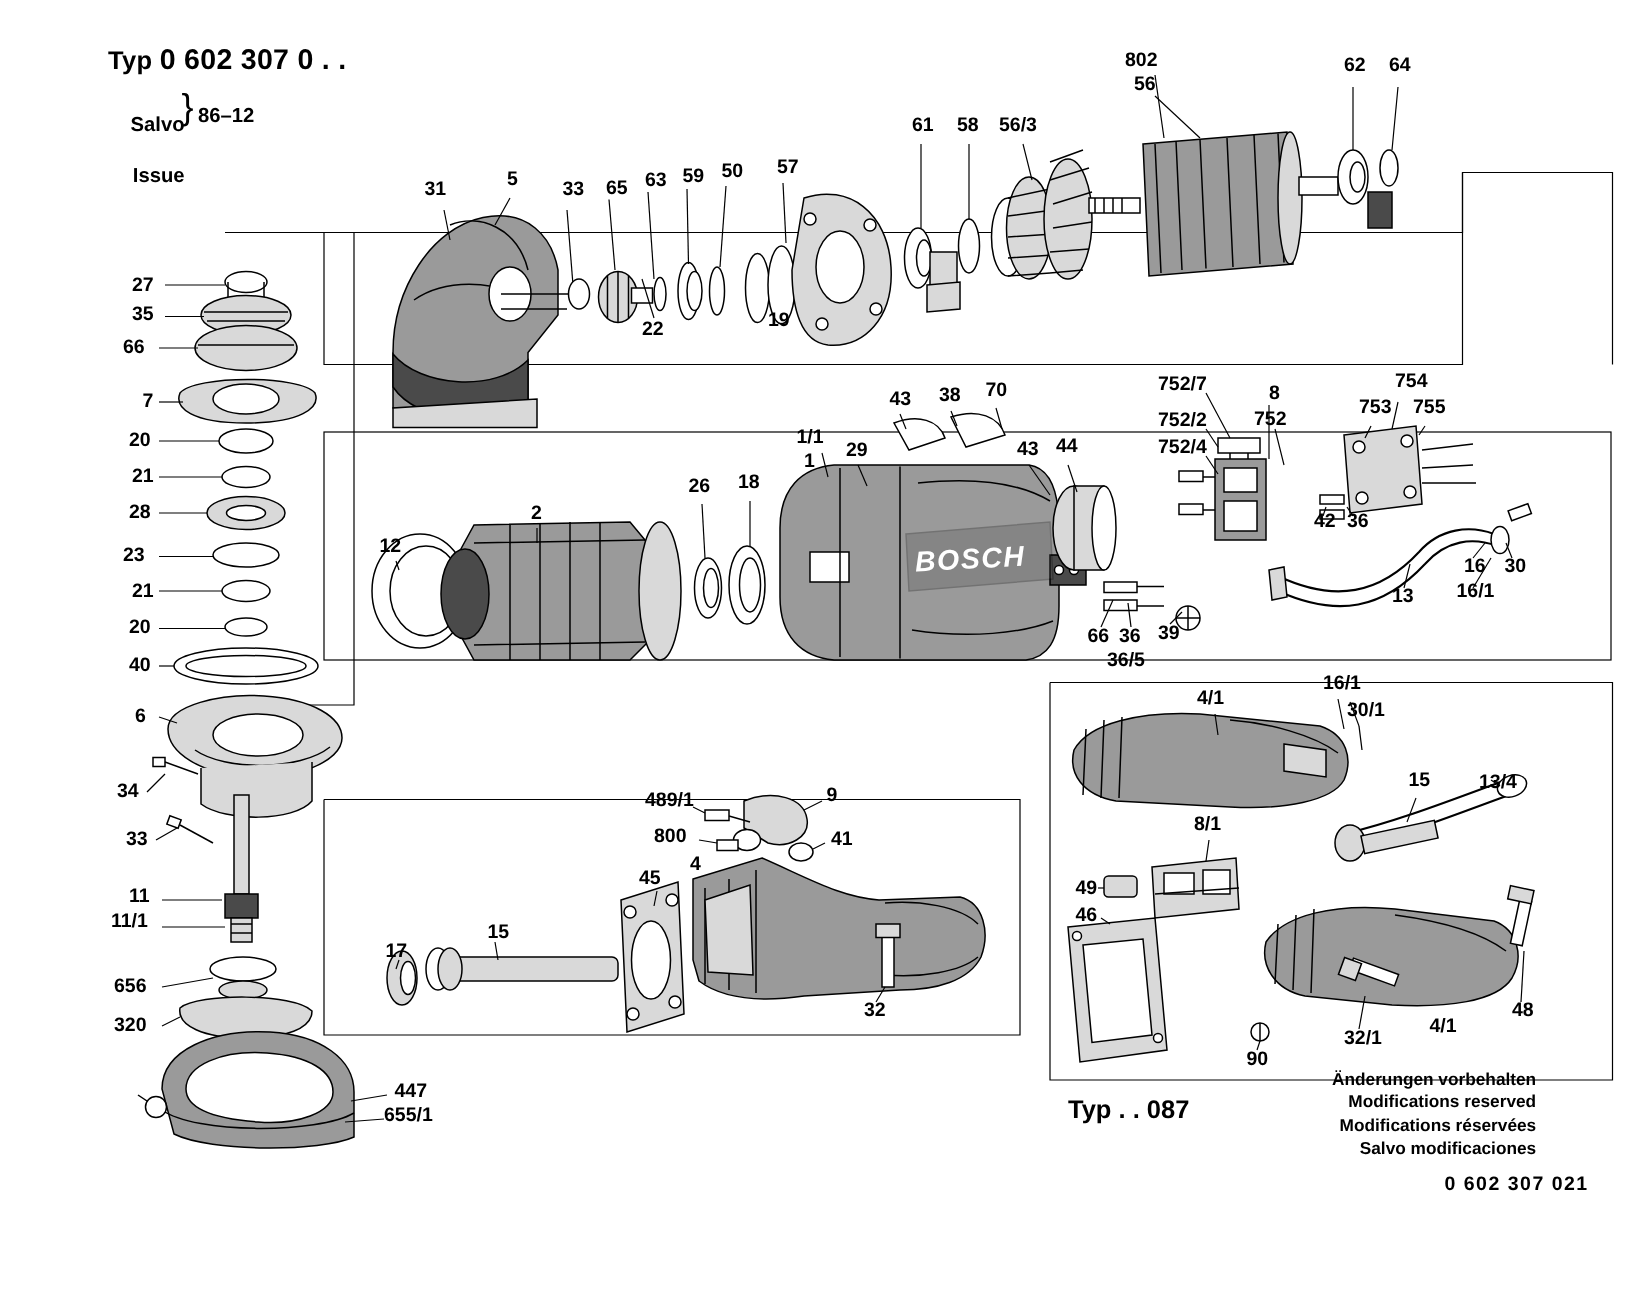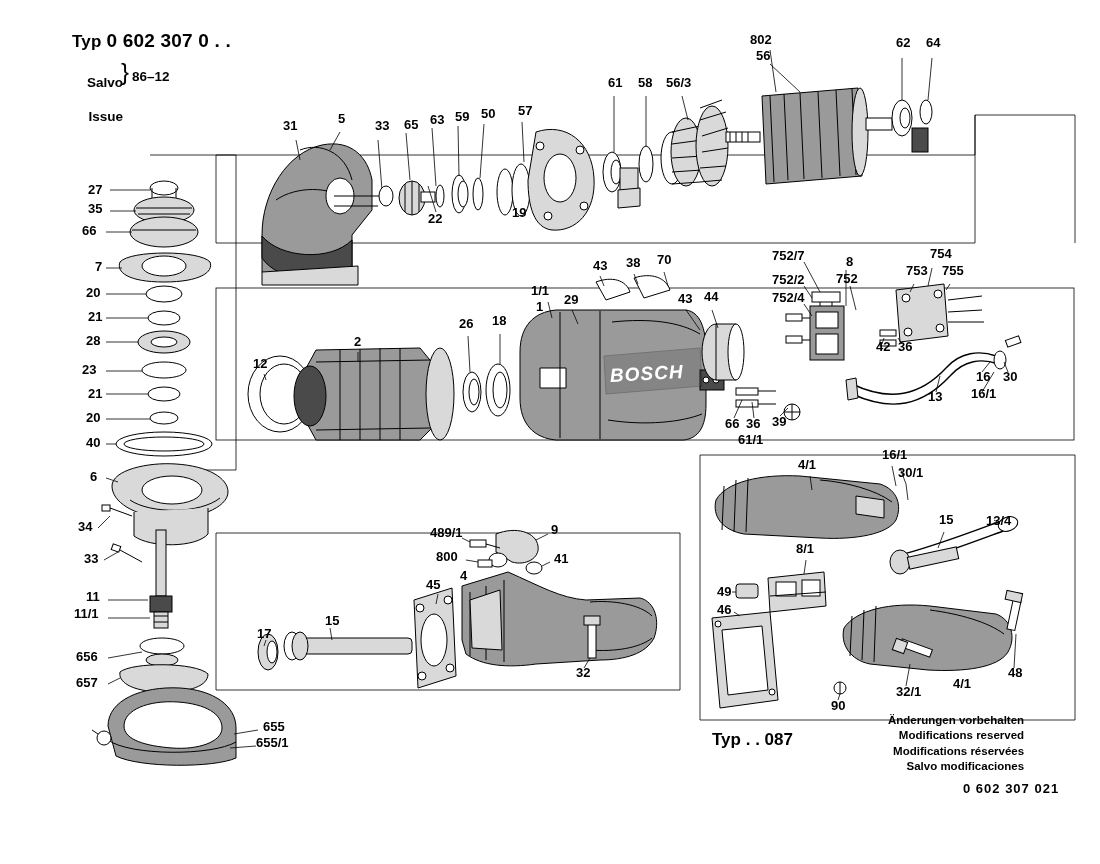--- a/index.html
+++ b/index.html
@@ -544,22 +544,22 @@
   <div class="lbl" style="left:82px;  top:363px">23</div>
   <div class="lbl" style="left:88px;  top:387px">21</div>
   <div class="lbl" style="left:86px;  top:411px">20</div>
   <div class="lbl" style="left:86px;  top:436px">40</div>
   <div class="lbl" style="left:90px;  top:470px">6</div>
   <div class="lbl" style="left:78px;  top:520px">34</div>
   <div class="lbl" style="left:84px;  top:552px">33</div>
   <div class="lbl" style="left:86px;  top:590px">11</div>
   <div class="lbl" style="left:74px;  top:607px">11/1</div>
   <div class="lbl" style="left:76px;  top:650px">656</div>
-  <div class="lbl" style="left:76px;  top:676px">657</div>
-  <div class="lbl" style="left:263px; top:720px">655</div>
+  <div class="lbl" style="left:76px;  top:676px">320</div>
+  <div class="lbl" style="left:263px; top:720px">447</div>
   <div class="lbl" style="left:256px; top:736px">655/1</div>
 
   <div class="lbl" style="left:253px; top:357px">12</div>
   <div class="lbl" style="left:354px; top:335px">2</div>
   <div class="lbl" style="left:459px; top:317px">26</div>
   <div class="lbl" style="left:492px; top:314px">18</div>
   <div class="lbl" style="left:531px; top:284px">1/1</div>
   <div class="lbl" style="left:536px; top:300px">1</div>
   <div class="lbl" style="left:564px; top:293px">29</div>
   <div class="lbl" style="left:593px; top:259px">43</div>
@@ -577,21 +577,21 @@
   <div class="lbl" style="left:942px; top:264px">755</div>
   <div class="lbl" style="left:876px; top:340px">42</div>
   <div class="lbl" style="left:898px; top:340px">36</div>
   <div class="lbl" style="left:928px; top:390px">13</div>
   <div class="lbl" style="left:976px; top:370px">16</div>
   <div class="lbl" style="left:1003px; top:370px">30</div>
   <div class="lbl" style="left:971px; top:387px">16/1</div>
   <div class="lbl" style="left:725px; top:417px">66</div>
   <div class="lbl" style="left:746px; top:417px">36</div>
   <div class="lbl" style="left:772px; top:415px">39</div>
-  <div class="lbl" style="left:738px; top:433px">61/1</div>
+  <div class="lbl" style="left:738px; top:433px">36/5</div>
 
   <div class="lbl" style="left:798px; top:458px">4/1</div>
   <div class="lbl" style="left:882px; top:448px">16/1</div>
   <div class="lbl" style="left:898px; top:466px">30/1</div>
   <div class="lbl" style="left:939px; top:513px">15</div>
   <div class="lbl" style="left:986px; top:514px">13/4</div>
   <div class="lbl" style="left:796px; top:542px">8/1</div>
   <div class="lbl" style="left:717px; top:585px">49</div>
   <div class="lbl" style="left:717px; top:603px">46</div>
   <div class="lbl" style="left:831px; top:699px">90</div>

